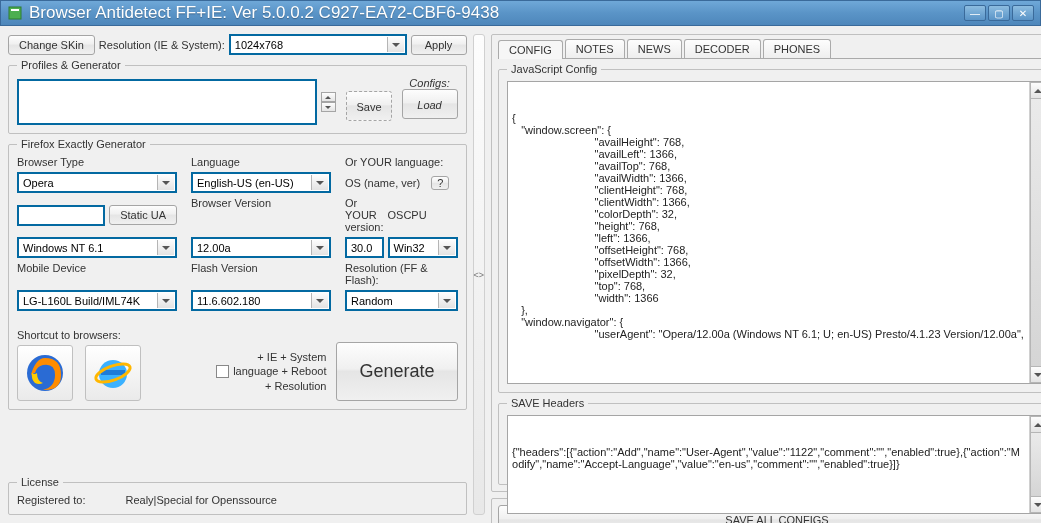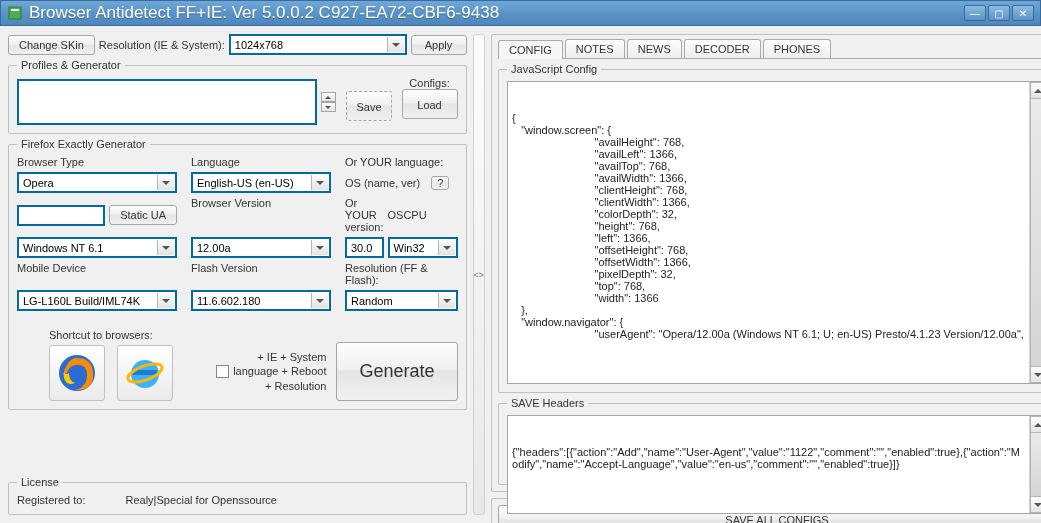--- a/index.html
+++ b/index.html
@@ -85,21 +85,21 @@
             <div class="spin">
                 <div class="u"></div>
                 <div class="d"></div>
               </div>
           </div>
         </div>
         <div style="text-align:center;">
           <div style="height:14px;"></div>
           <div class="btn" style="width:46px; height:30px; line-height:24px; border-style:dashed;">Save</div>
         </div>
-        <div style="text-align:center;">
+        <div style="text-align:center;font-style:italic;">
           <div class="label">Configs:</div>
           <div class="btn" style="width:56px; height:30px; line-height:24px;">Load</div>
         </div>
       </div>
     </fieldset>
 
     <fieldset>
       <legend>Firefox Exactly Generator</legend>
       <div class="grid3">
         <div class="label">Browser Type</div>
@@ -158,21 +158,21 @@
             <span>11.6.602.180</span>
             <div class="arrow"></div>
           </div>
         <div class="select">
             <span>Random</span>
             <div class="arrow"></div>
           </div>
       </div>
 
       <div style="height:18px;"></div>
-      <div class="row" style="align-items:flex-end;margin-left:32px;">
+      <div class="row" style="align-items:flex-end;">
         <div>
           <div class="label" style="margin-bottom:4px;">Shortcut to browsers:</div>
           <div class="browser-icons">
             <div class="br-icon">
               <svg width="40" height="40" viewBox="0 0 40 40">
                   <circle cx="20" cy="20" r="18" fill="#2a6bd4"></circle>
                   <path d="M5 25 Q10 5 20 5 Q36 5 36 22 Q36 38 18 37 Q30 34 30 22 Q30 10 18 12 Q12 13 10 20 Q6 20 5 25 Z" fill="#ff8c00"></path>
                   <path d="M10 30 Q6 26 7 20 Q10 22 12 20 Q12 28 18 30 Q14 32 10 30 Z" fill="#ffcc00"></path>
                 </svg>
             </div>

